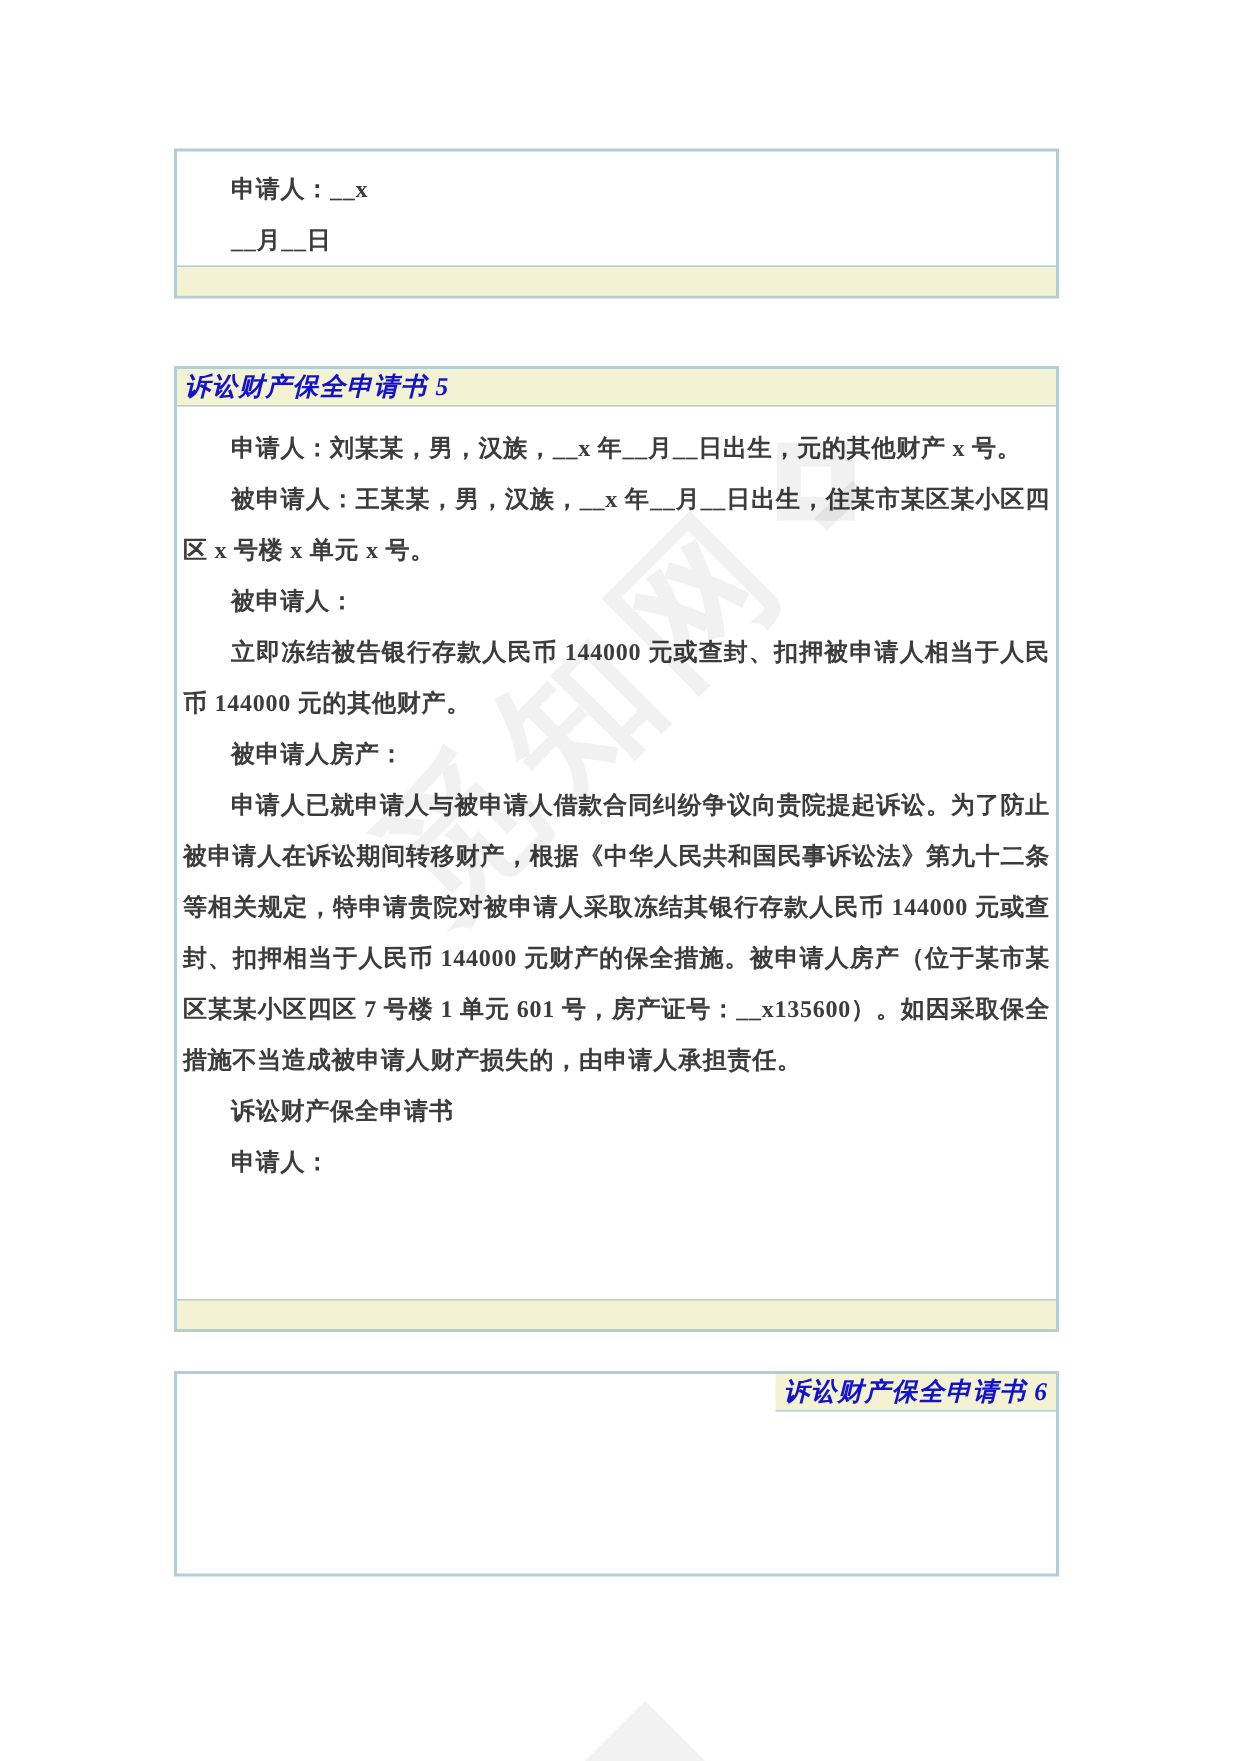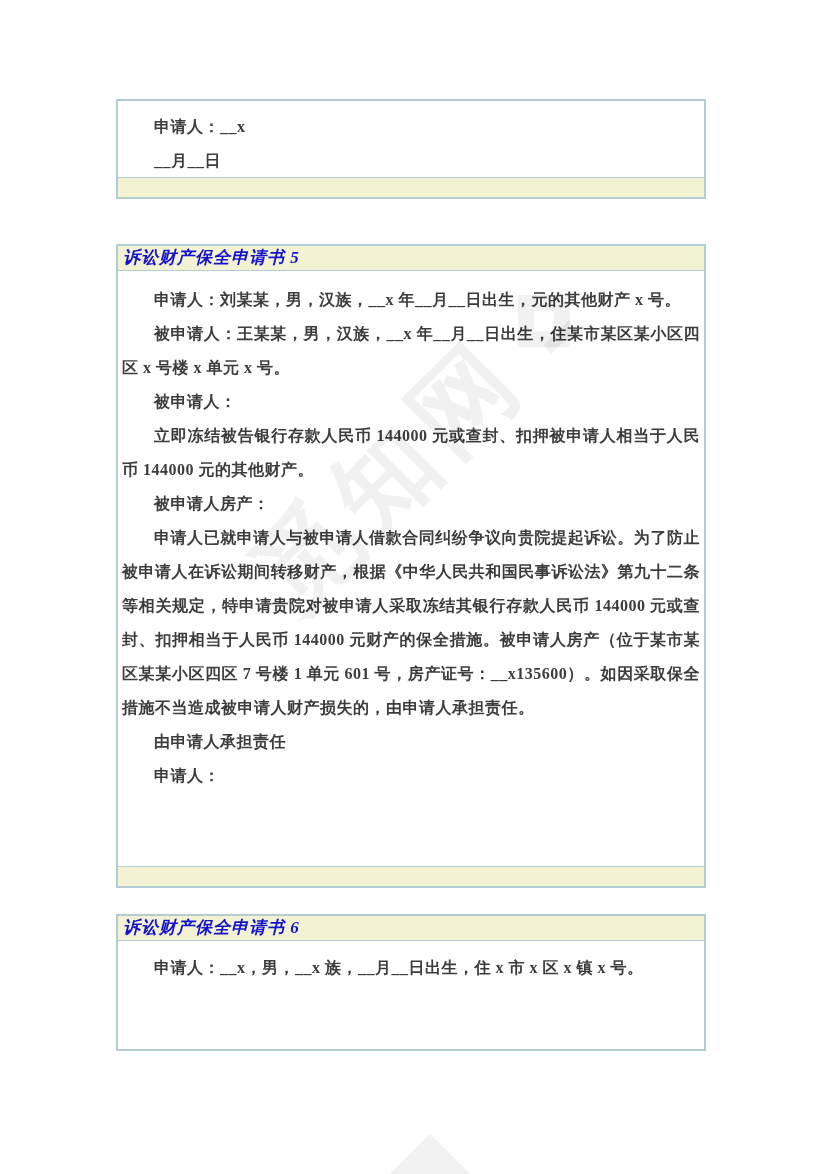--- a/index.html
+++ b/index.html
@@ -19,21 +19,21 @@
     left: 116px;
     width: 590px;
     border: 2px solid #b2cdd3;
     background: #ffffff;
     display: flex;
     flex-direction: column;
     z-index: 1;
   }
   .sec-4 { top: 99px;  height: 100px; }
   .sec-5 { top: 244px; height: 644px; }
-  .sec-6 { top: 914px; height: 137px; }
+  .sec-6 { top: 914px; height: 137px; align-items: flex-end; }
 
   .section-header {
     flex: 0 0 auto;
     background: #f3f3d4;
     border-bottom: 1px solid #b2cdd3;
     padding: 1px 5px 3px 5px;
     height: 25px;
     display: flex;
     align-items: center;
   }
@@ -149,32 +149,31 @@
     <div class="section-header">
       <span class="section-title">诉讼财产保全申请书 5</span>
     </div>
     <div class="section-body">
       <p>申请人：刘某某，男，汉族，__x 年__月__日出生，元的其他财产 x 号。</p>
       <p>被申请人：王某某，男，汉族，__x 年__月__日出生，住某市某区某小区四区 x 号楼 x 单元 x 号。</p>
       <p>被申请人：</p>
       <p>立即冻结被告银行存款人民币 144000 元或查封、扣押被申请人相当于人民币 144000 元的其他财产。</p>
       <p>被申请人房产：</p>
       <p>申请人已就申请人与被申请人借款合同纠纷争议向贵院提起诉讼。为了防止被申请人在诉讼期间转移财产，根据《中华人民共和国民事诉讼法》第九十二条等相关规定，特申请贵院对被申请人采取冻结其银行存款人民币 144000 元或查封、扣押相当于人民币 144000 元财产的保全措施。被申请人房产（位于某市某区某某小区四区 7 号楼 1 单元 601 号，房产证号：__x135600）。如因采取保全措施不当造成被申请人财产损失的，由申请人承担责任。</p>
-      <p>由申请人承担责任</p>
+      <p>诉讼财产保全申请书</p>
       <p>申请人：</p>
     </div>
     <div class="footer-bar"></div>
   </div>
 
   <div class="doc-section sec-6">
     <div class="section-header">
       <span class="section-title">诉讼财产保全申请书 6</span>
     </div>
     <div class="section-body">
-      <p>申请人：__x，男，__x 族，__月__日出生，住 x 市 x 区 x 镇 x 号。</p>
     </div>
   </div>
 
   <div class="watermark-mid">
     <span class="wm-text">觅知网</span>
     <span class="wm-logo"></span>
   </div>
   <div class="watermark-bottom"></div>
 
 </div>

